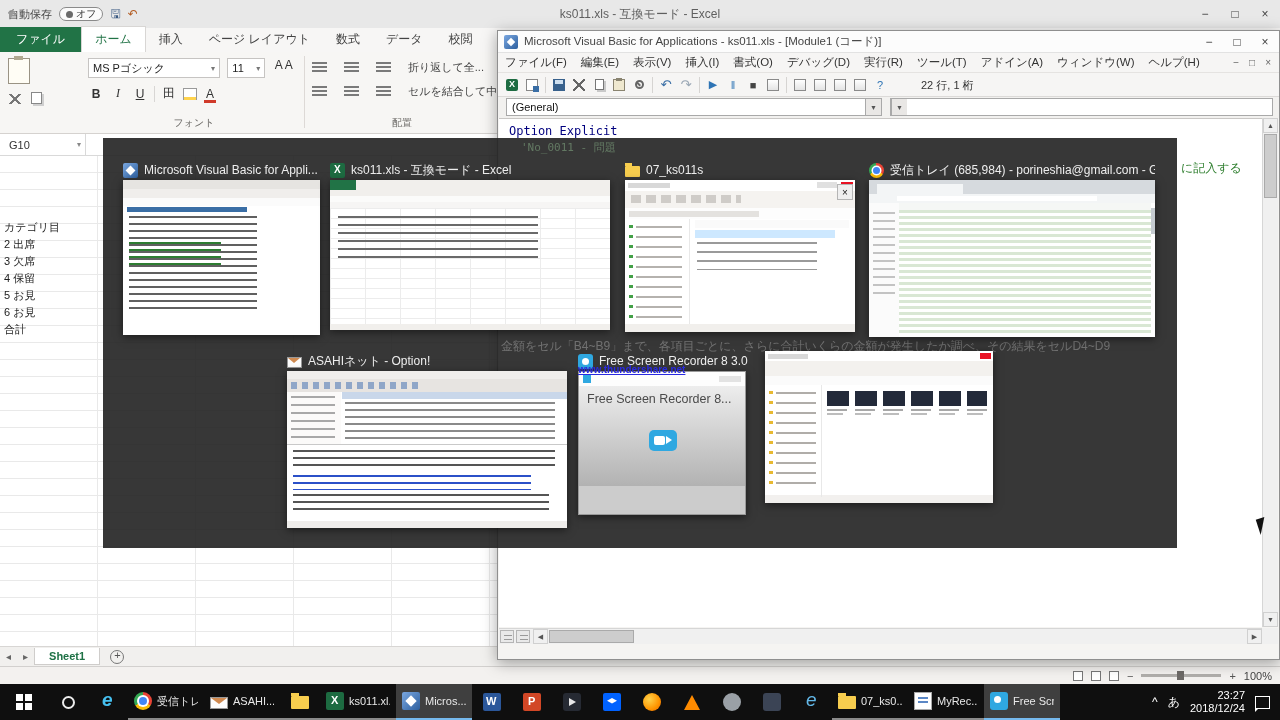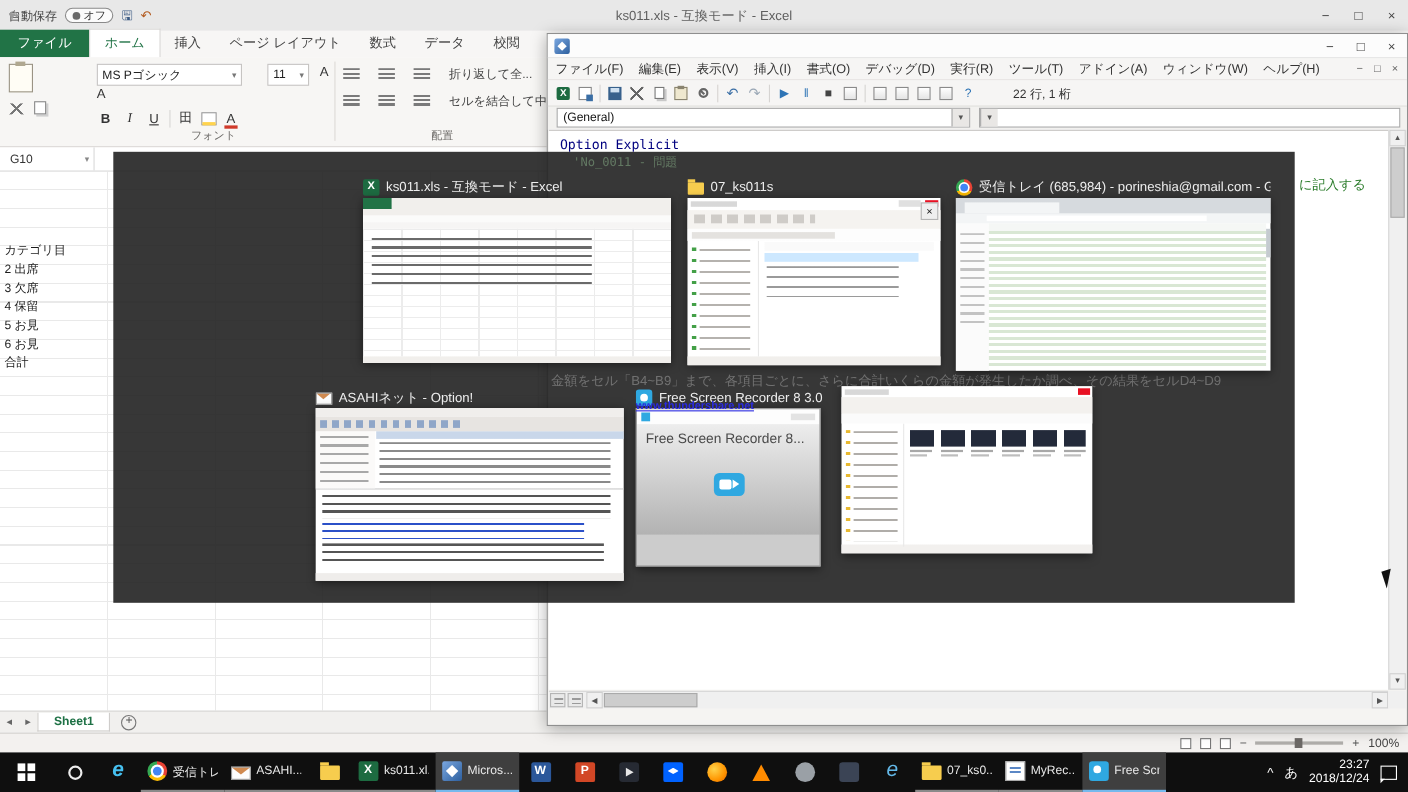--- a/index.html
+++ b/index.html
@@ -316,21 +316,21 @@
     <div id="clip-grp">
       <span class="clip-paste"></span>
       <span class="mini-ic scissors"></span>
       <span class="mini-ic copyic"></span>
     </div>
     <div id="font-grp">
       <span class="sel" style="width:132px">
           <span>MS Pゴシック</span>
           <span class="ca">▾</span>
         </span>
-      <span class="sel" style="width:38px;margin-left:20px">
+      <span class="sel" style="width:38px;margin-left:4px">
           <span>11</span>
           <span class="ca">▾</span>
         </span>
       <span class="rb" style="margin-left:6px">A</span>
       <span class="rb">A</span>
       <div class="fr2">
         <span class="rb b">B</span>
         <span class="rb i">I</span>
         <span class="rb u">U</span>
         <span class="rsep"></span>
@@ -392,20 +392,21 @@
           <span id="zoomthumb"></span>
         </span>
       <span class="zglyph">+</span>
       <span id="zoomtext">100%</span>
     </div>
   </div>
 
   <div class="abs" id="vba">
     <div id="vba-tb">
       <span class="vico"></span>
+      <span id="vba-title">Microsoft Visual Basic for Applications - ks011.xls - [Module1 (コード)]</span>
       <div class="winctl">
         <span>−</span>
         <span>□</span>
         <span>×</span>
       </div>
     </div>
     <div id="vba-menu">
       <span class="mi">ファイル(F)</span>
       <span class="mi">編集(E)</span>
       <span class="mi">表示(V)</span>
@@ -498,20 +499,27 @@
       <span class="sarr" style="right:0">▶</span>
     </div>
     <div id="vba-corner"></div>
   </div>
 
   <div class="abs" id="tv">
     <span class="dim" id="dim-c1">'No_0011 - 問題</span>
     <span class="dim" id="dim-b1">金額をセル「B4~B9」まで、各項目ごとに、さらに合計いくらの金額が発生したか調べ、その結果をセルD4~D9</span>
     <span class="dim" id="dim-b2">ロと入力しなさい。</span>
 
+    <div class="thumb" style="left:20px;top:22px;width:197px">
+      <div class="th-head">
+        <span class="hic hic-vba"></span>
+        <span>Microsoft Visual Basic for Appli...</span>
+      </div>
+      <div class="mini m1"></div>
+    </div>
 
     <div class="thumb" style="left:227px;top:22px;width:280px">
       <div class="th-head">
         <span class="hic hic-excel"></span>
         <span>ks011.xls  -  互換モード - Excel</span>
       </div>
       <div class="mini m2"></div>
     </div>
 
     <div class="thumb" style="left:522px;top:22px;width:230px">

